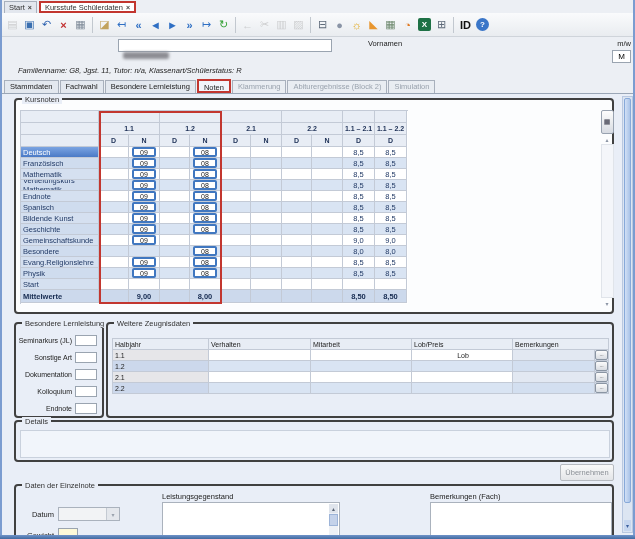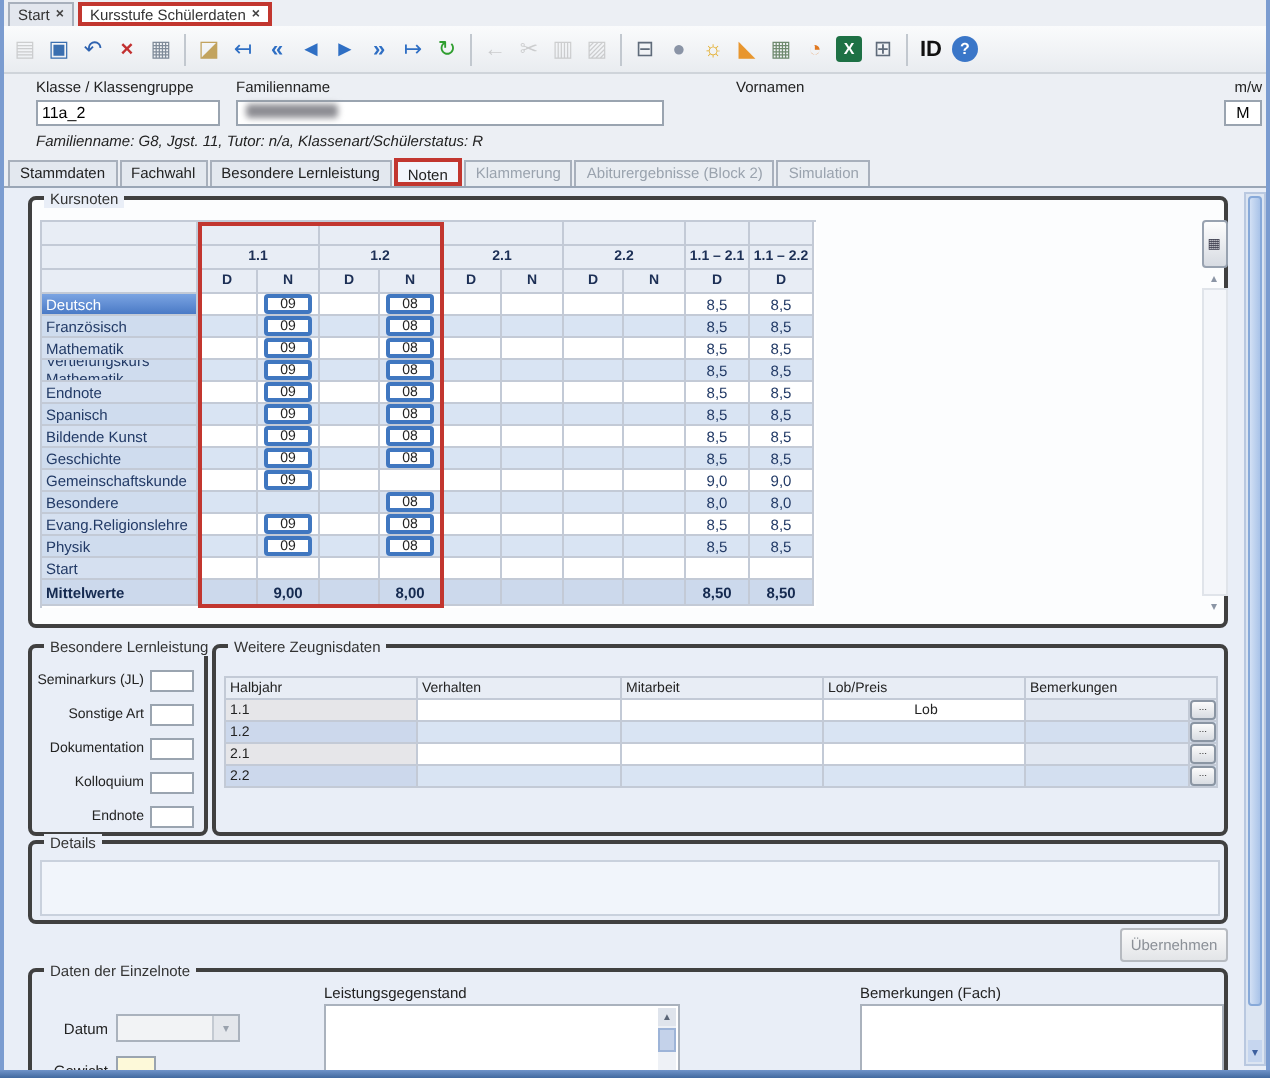--- a/index.html
+++ b/index.html
@@ -165,26 +165,21 @@
     <span class="tbi" style="color: rgb(111, 138, 111);">▦</span>
     <span class="tbi" style="color: rgb(224, 120, 32);">◔</span>
     <span class="tbi badge" style="color: rgb(255, 255, 255); background: rgb(30, 113, 69);">X</span>
     <span class="tbi" style="color: rgb(95, 107, 122);">⊞</span>
     <span class="tsep"></span>
     <span class="tbi" style="color: rgb(17, 17, 17); font-weight: bold;">ID</span>
     <span class="tbi badge round" style="color: rgb(255, 255, 255); background: rgb(58, 118, 200); font-weight: bold;">?</span>
   </div>
 
 <div id="formrow">
-  <div class="ff" id="f-klasse">
-    <label>Klasse / Klassengruppe</label>
-    <input class="fi" value="11a_2" style="">
-  </div>
   <div class="ff" id="f-fam">
-    <label>Familienname</label>
     <input class="fi" value="" style="">
     <div class="redact"></div>
   </div>
   <div class="ff" id="f-vor">
     <label>Vornamen</label>
   </div>
   <div class="ff" id="f-mw">
     <label>m/w</label>
     <input class="fi" value="M" style="">
   </div>

